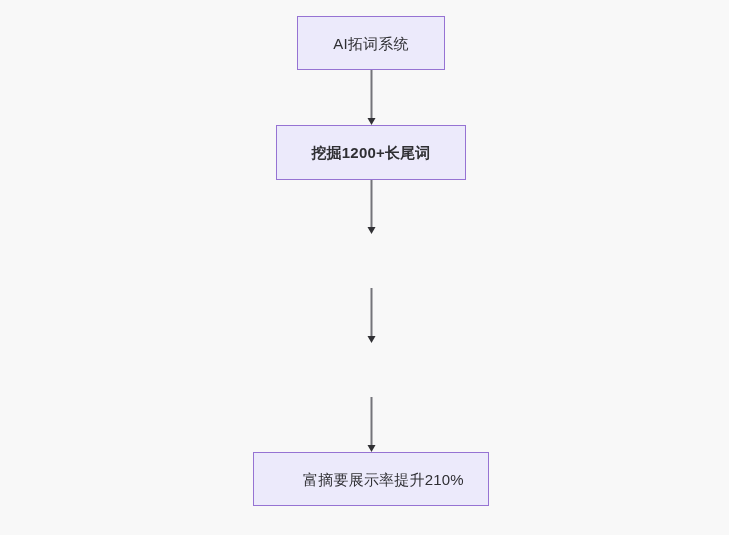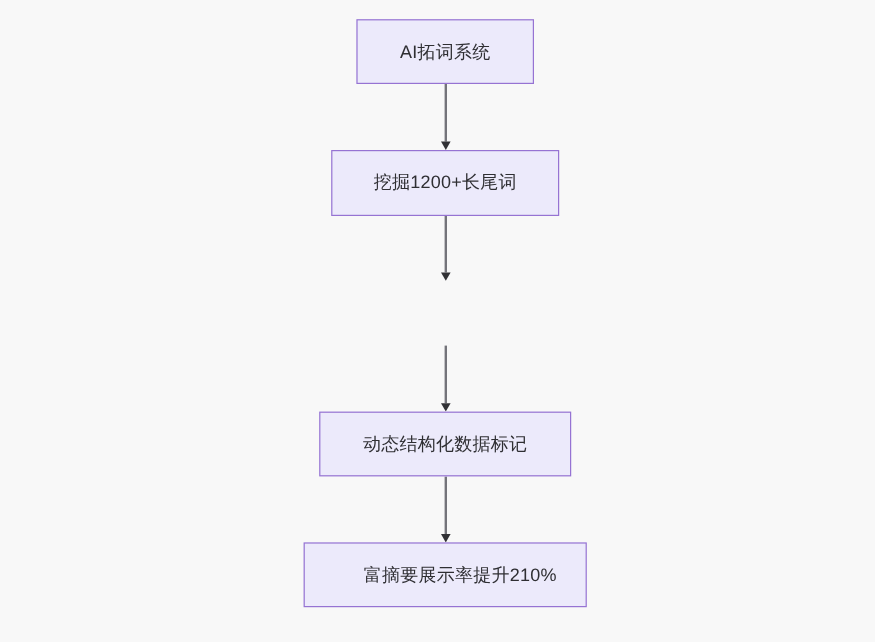--- a/index.html
+++ b/index.html
@@ -83,26 +83,23 @@
 
   <div class="connector" style="left:371px; top:397px; height:55px;">
     <div class="connector-line" style="height:48px;"></div>
     <div class="connector-head"></div>
   </div>
 
   <div class="node" style="left:371px; top:16px; width:148px; height:54px;">
     <span class="node-label">AI拓词系统</span>
   </div>
 
-  <div class="node" style="left:371px; top:125px; width:190px; height:55px;">
+  <div class="node" style="left:371px; top:125px; width:190px; height:55px;font-weight:bold;">
     <span class="node-label">挖掘1200+长尾词</span>
   </div>
 
 
-  <div class="node" style="left:371px; top:343px; width:210px; height:54px;">
-    <span class="node-label">动态结构化数据标记</span>
-  </div>
 
   <div class="node" style="left:371px; top:452px; width:236px; height:54px;padding-left:25px;">
     <span class="node-label">富摘要展示率提升210%</span>
   </div>
 
 </div>
 
 </body></html>

